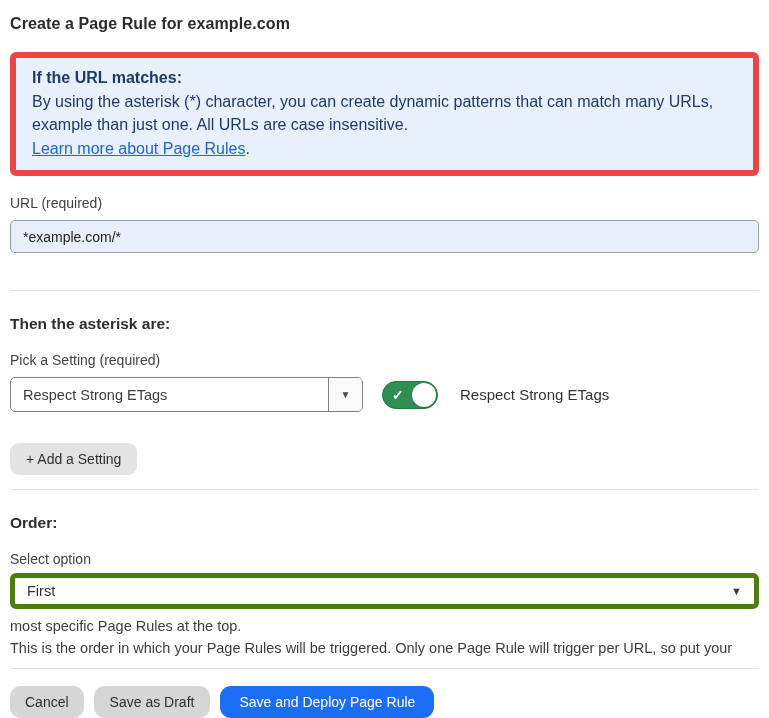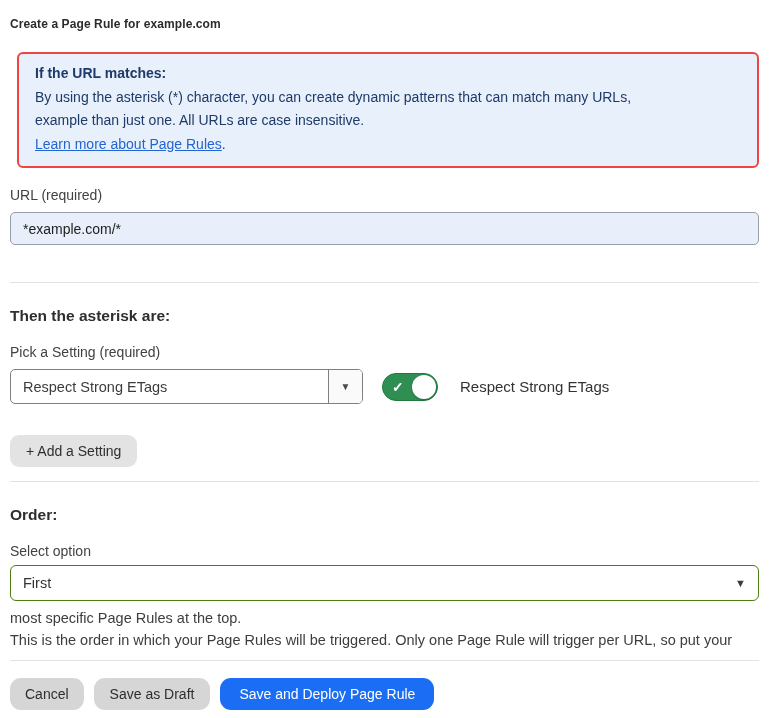--- a/index.html
+++ b/index.html
@@ -11,38 +11,37 @@
   }
   .container {
     width: 769px;
     height: 718px;
     padding: 10px 10px 15px 10px;
     overflow: hidden;
   }
 
   
   .page-title {
-    font-size: 12px;
+    font-size: 16px;
     line-height: 24px;
     font-weight: 700;
     color: #2b2b2b;
     margin: 2px 0 16px 0;
     letter-spacing: 0.1px;
   }
 
   
   .info-box {
     background: #e8f0fb;
-    border: 2px solid #ef4444;
+    border: 6px solid #ef4444;
     border-radius: 6px;
     padding: 8px 16px 10px 16px;
     color: #1d3a68;
-    font-size: 14px;
+    font-size: 16px;
     line-height: 23.5px;
-    margin-left: 7px;
   }
   .info-box .info-heading {
     font-weight: 700;
   }
   .info-box a.info-link {
     color: #2264d1;
     text-decoration: underline;
     cursor: pointer;
   }
 
@@ -177,21 +176,21 @@
     cursor: pointer;
   }
 
   
   .order-select {
     display: flex;
     align-items: center;
     width: 100%;
     height: 36px;
     background: #ffffff;
-    border: 1px solid #4d7c0f;
+    border: 5px solid #4d7c0f;
     border-radius: 6px;
     padding: 0 12px;
     cursor: pointer;
   }
   .order-select .select-value {
     flex: 1;
     font-size: 14.5px;
     color: #333333;
   }
   .order-select .select-arrow {

